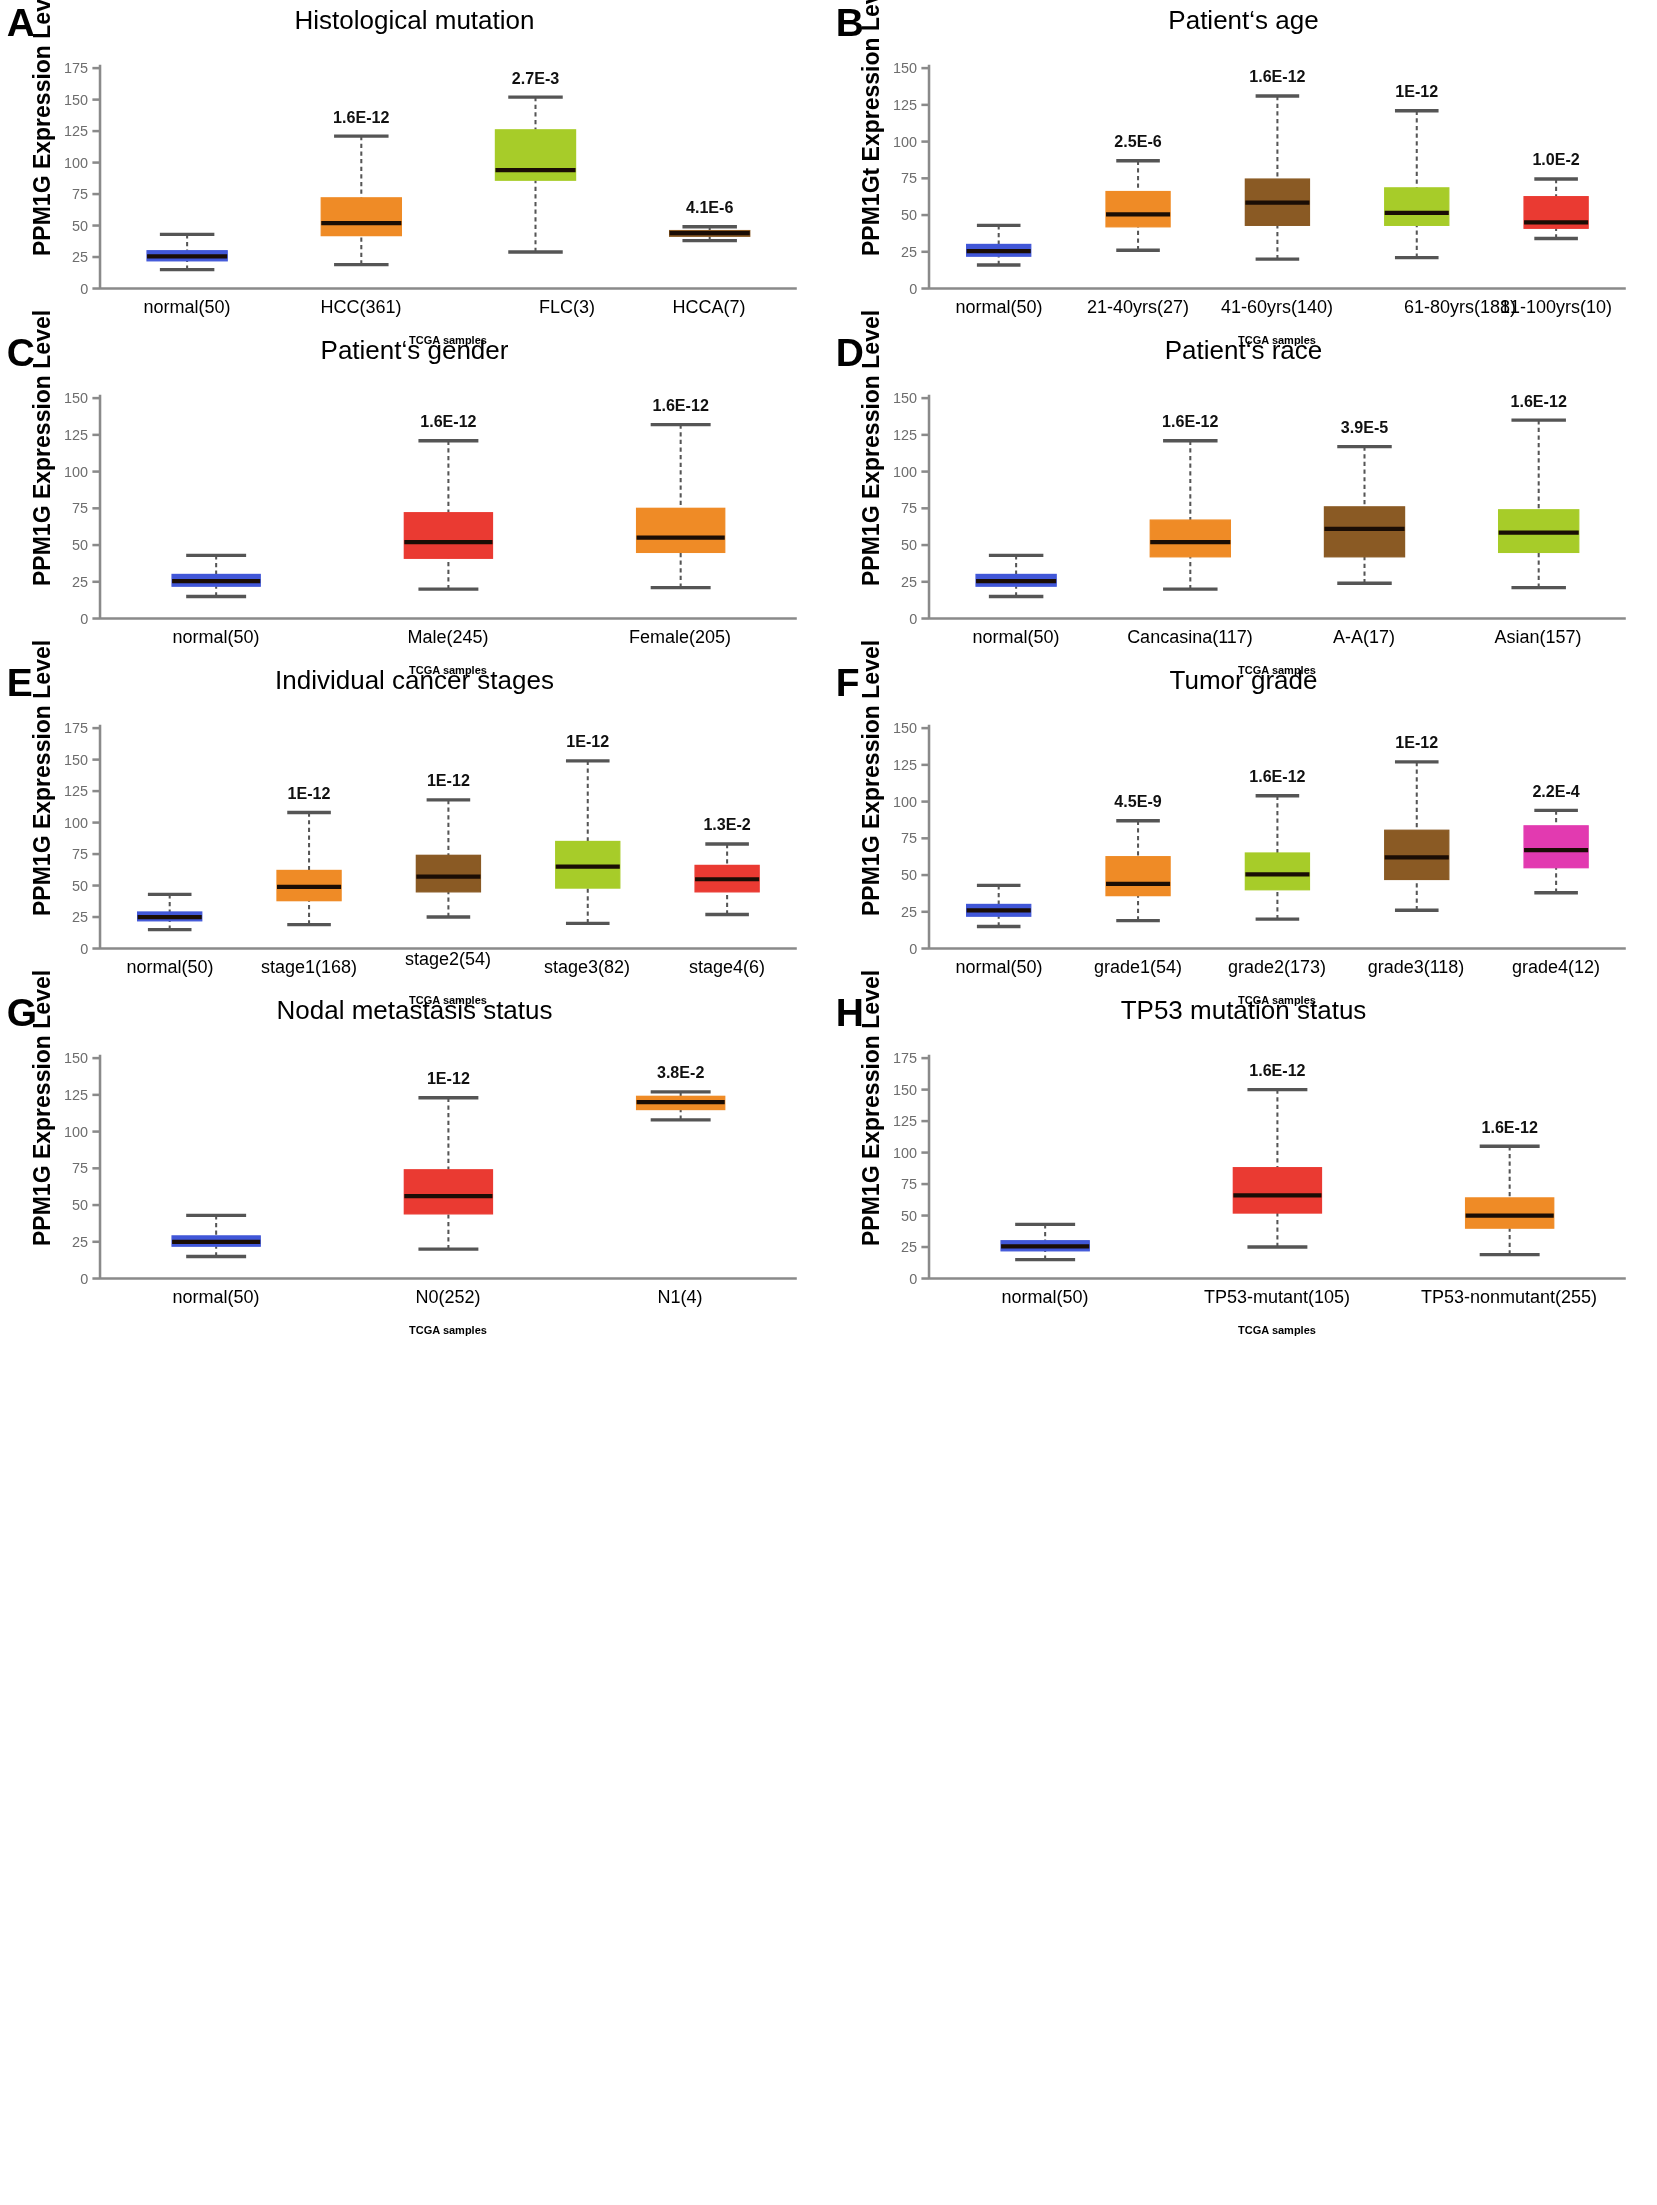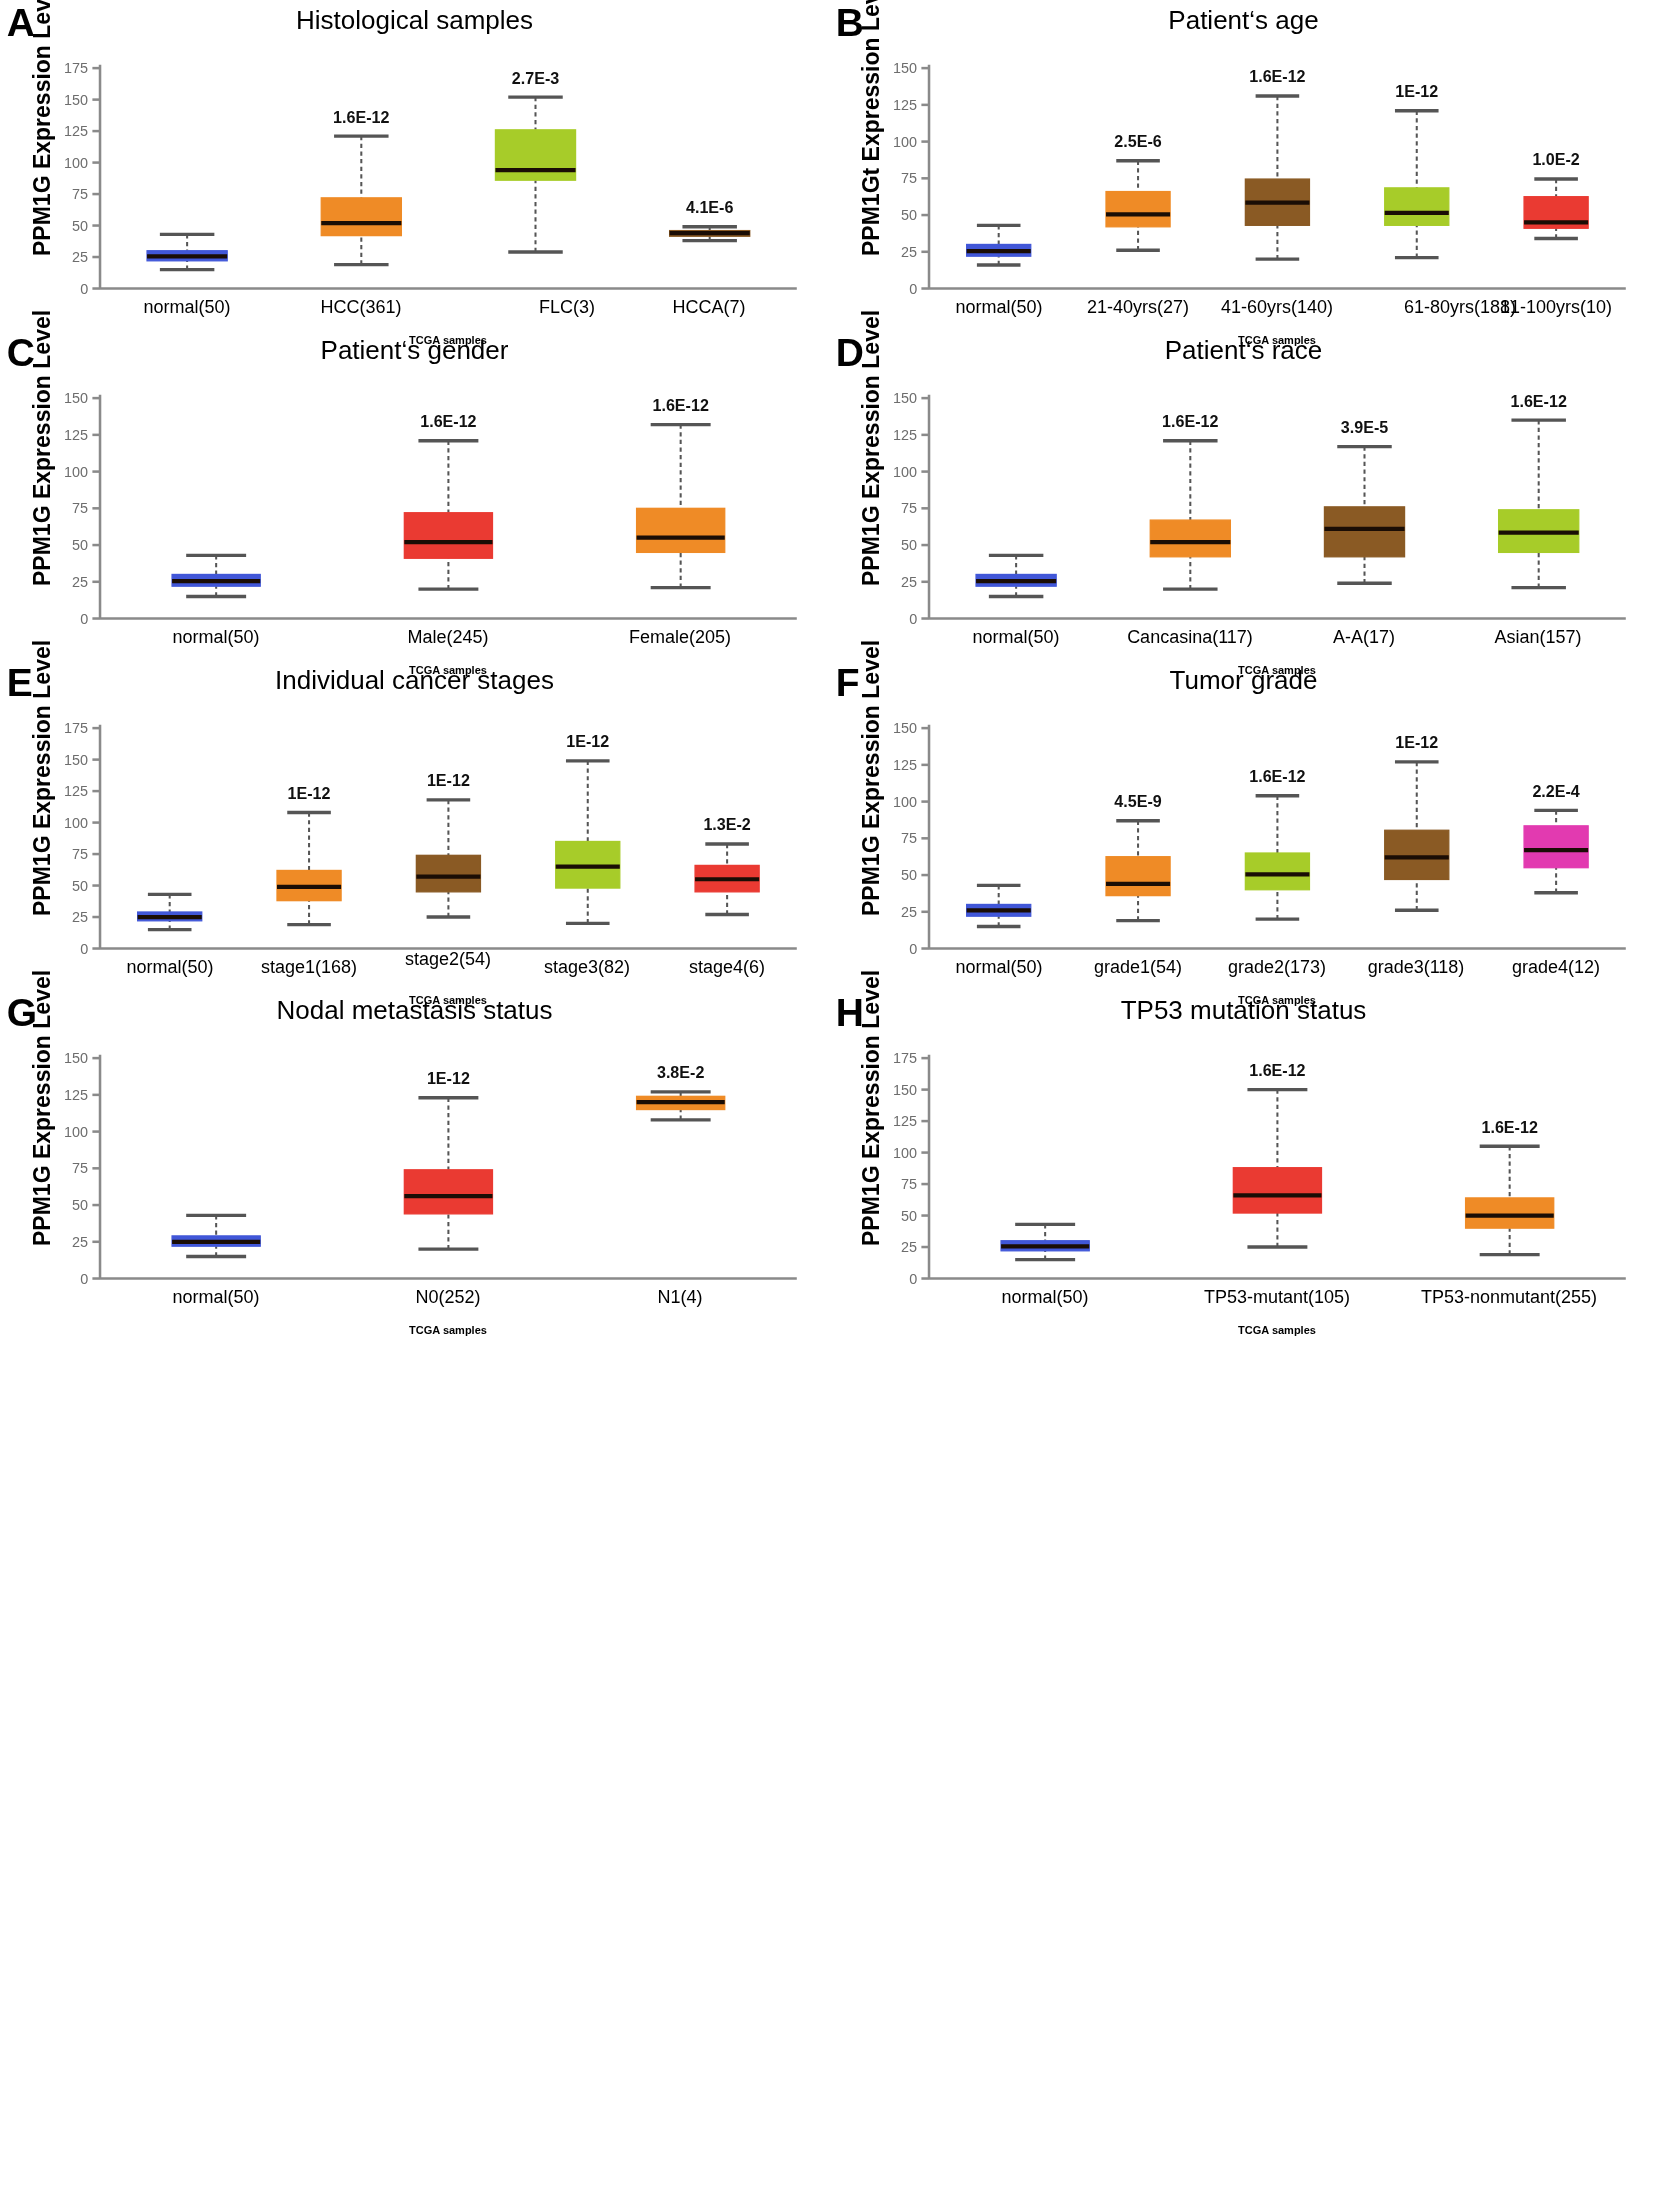--- a/index.html
+++ b/index.html
@@ -20,21 +20,21 @@
   .cap{stroke:#555;stroke-width:4;}
   .median{stroke:#1a0d05;stroke-width:5;}
   .boxrect{stroke-width:1.5;}
 </style>
 </head>
 <body>
 
 <div class="grid" id="figure-root">
     <div class="panel">
       <div class="panel-letter" style="left: 6.8px; top: 3.4px;">A</div>
-      <div class="panel-title" style="left: 50%; top: 5.1px; transform: translateX(-50%);">Histological samples</div>
+      <div class="panel-title" style="left: 50%; top: 5.1px; transform: translateX(-50%);">Histological mutation</div>
       <div class="ylabel" style="left: 29px; top: 256px;">PPM1G Expression Level</div>
       <svg width="829" height="280" viewBox="0 0 978 330" style="left: 0px; top: 29px;">
         <line x1="118" y1="42" x2="118" y2="306" class="axisline"></line>
         <line x1="118" y1="306" x2="940" y2="306" class="axisline"></line>
         <line x1="109" y1="306" x2="118" y2="306" class="tickmark"></line>
         <text x="104" y="312" class="tick-txt" text-anchor="end">0</text>
         <line x1="109" y1="268.8571428571429" x2="118" y2="268.8571428571429" class="tickmark"></line>
         <text x="104" y="274.8571428571429" class="tick-txt" text-anchor="end">25</text>
         <line x1="109" y1="231.71428571428572" x2="118" y2="231.71428571428572" class="tickmark"></line>
         <text x="104" y="237.71428571428572" class="tick-txt" text-anchor="end">50</text>

